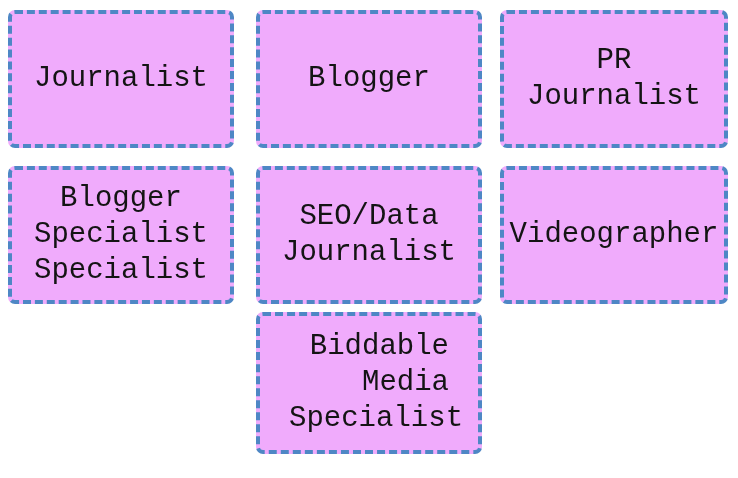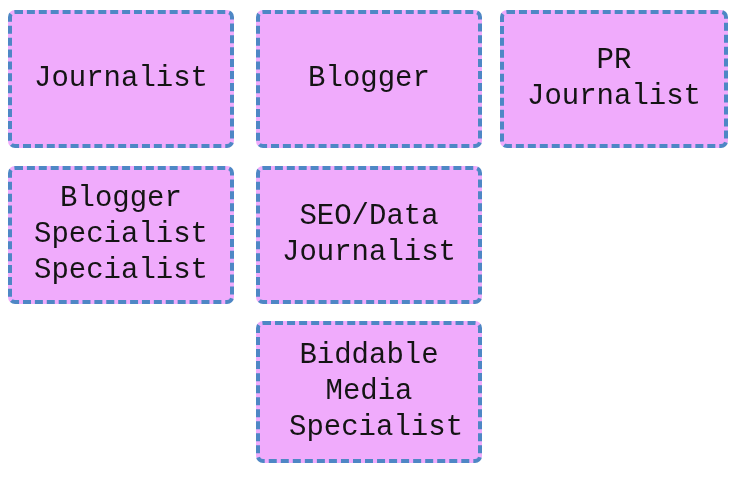--- a/index.html
+++ b/index.html
@@ -35,21 +35,21 @@
   }
   
   .pos-r1c1 { left: 8px;   top: 10px;  width: 226px; height: 138px; }
   .pos-r1c2 { left: 256px; top: 10px;  width: 226px; height: 138px; }
   .pos-r1c3 { left: 500px; top: 10px;  width: 228px; height: 138px; }
   
   .pos-r2c1 { left: 8px;   top: 166px; width: 226px; height: 138px; }
   .pos-r2c2 { left: 256px; top: 166px; width: 226px; height: 138px; }
   .pos-r2c3 { left: 500px; top: 166px; width: 228px; height: 138px; }
   
-  .pos-r3c2 { left: 256px; top: 321px; width: 226px; height: 142px; }
+  .pos-r3c2 { left: 256px; top: 312px; width: 226px; height: 142px; text-align: right; }
   
   .pos-r2c1 .label { max-width: 212px; }
   .pos-r2c2 .label { max-width: 190px; }
   .pos-r3c2 .label { max-width: 160px; }
 </style>
 </head>
 <body>
 
 <div class="canvas">
 
@@ -66,18 +66,21 @@
   </div>
 
   <div class="role-box pos-r2c1">
     <span class="label">Blogger Specialist Specialist</span>
   </div>
 
   <div class="role-box pos-r2c2">
     <span class="label">SEO/Data Journalist</span>
   </div>
 
+  <div class="role-box pos-r2c3">
+    <span class="label">Videographer</span>
+  </div>
 
   <div class="role-box pos-r3c2">
     <span class="label">Biddable Media Specialist</span>
   </div>
 
 </div>
 
 </body></html>

